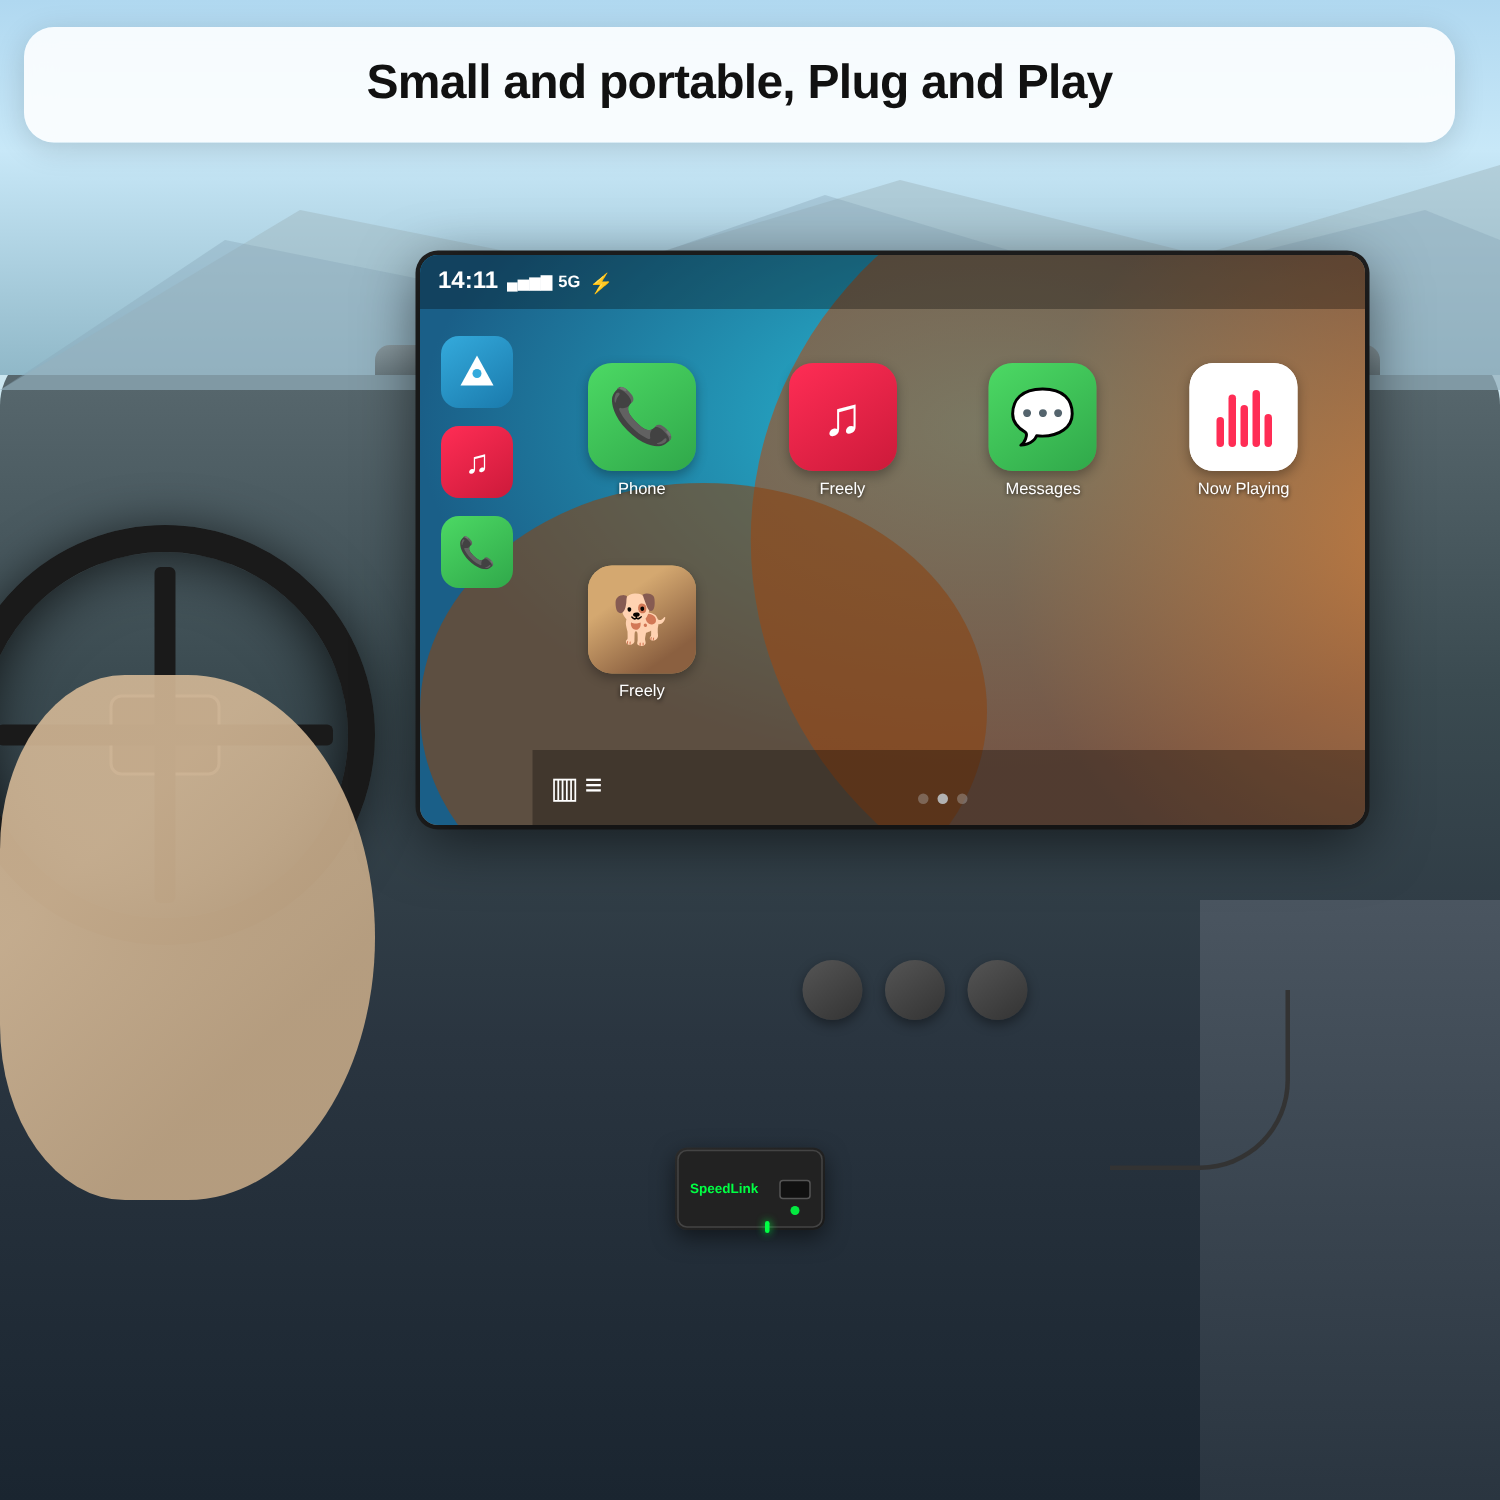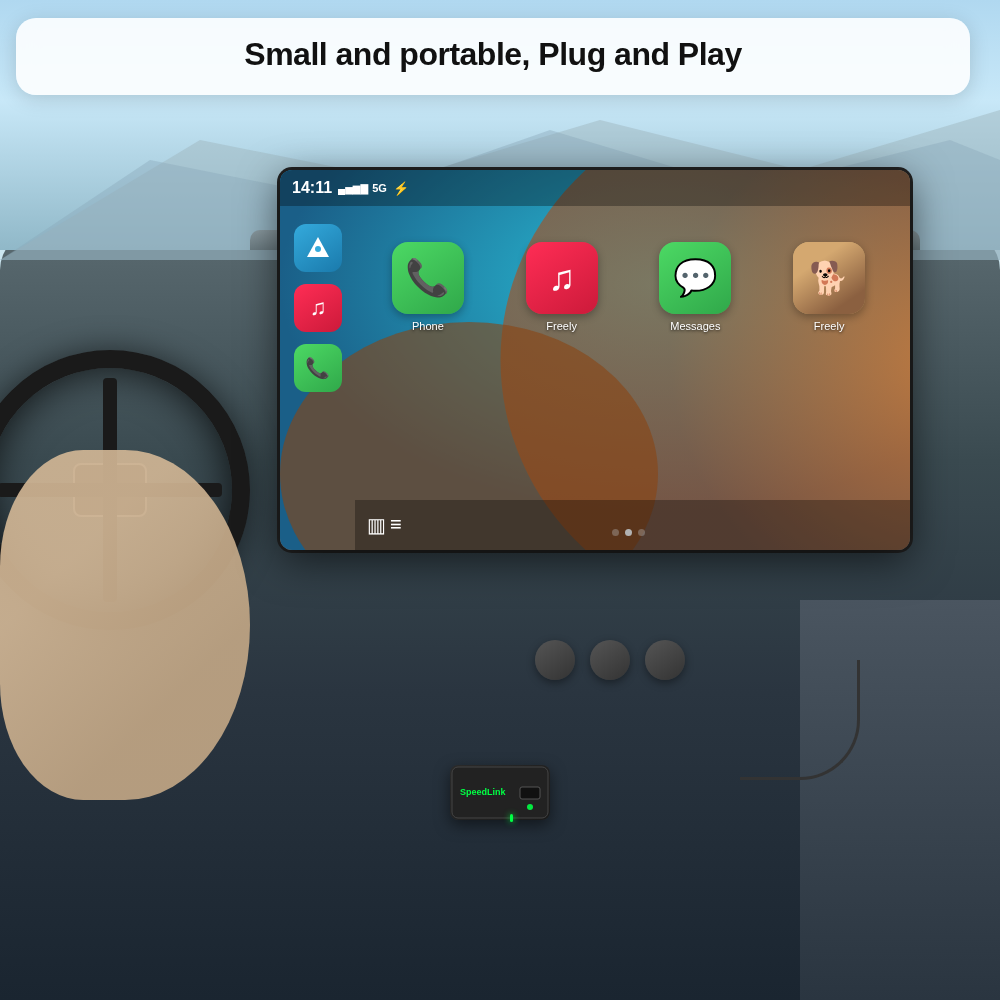--- a/index.html
+++ b/index.html
@@ -562,20 +562,34 @@
         </div>
 
 
         <div class="app-item">
           <div class="app-icon icon-messages">
             <span style="color:white;font-size:36px;">💬</span>
           </div>
           <span class="app-label">Messages</span>
         </div>
 
+        <div class="app-item">
+          <div class="app-icon icon-nowplaying">
+            <div class="nowplaying-inner">
+              <div class="wave-bars">
+                <div class="wave-bar" style="height:20px;"></div>
+                <div class="wave-bar" style="height:35px;"></div>
+                <div class="wave-bar" style="height:28px;"></div>
+                <div class="wave-bar" style="height:38px;"></div>
+                <div class="wave-bar" style="height:22px;"></div>
+              </div>
+            </div>
+          </div>
+          <span class="app-label">Now Playing</span>
+        </div>
 
         <div class="app-item">
           <div class="app-icon icon-lassie">
             <div class="lassie-icon-inner">
               <span class="lassie-dog">🐕</span>
             </div>
           </div>
           <span class="app-label">Freely</span>
         </div>
 

